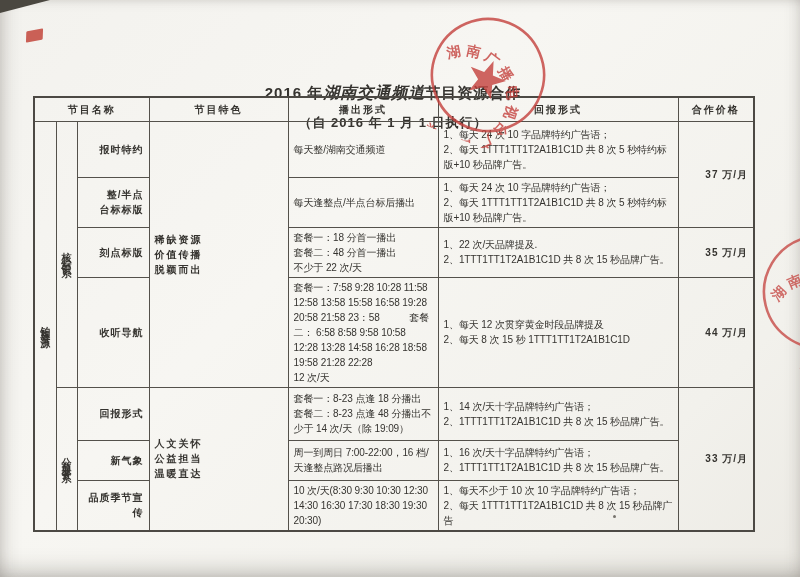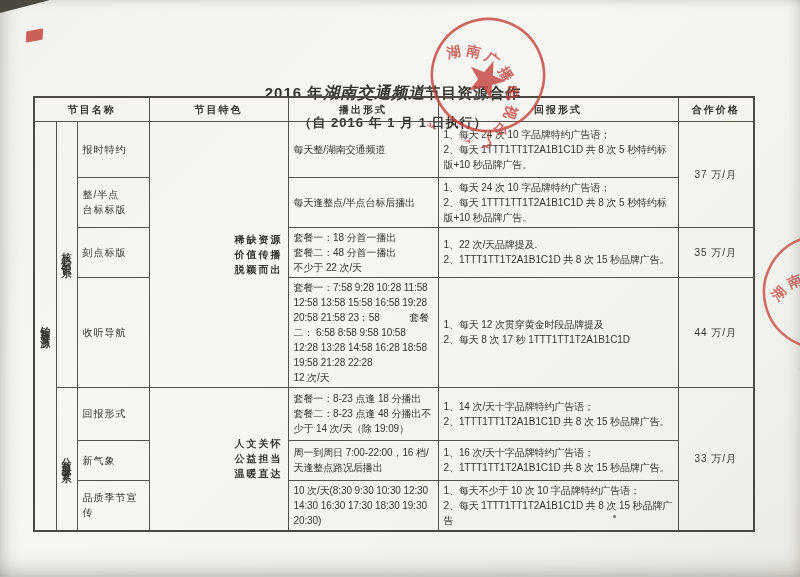--- a/index.html
+++ b/index.html
@@ -45,25 +45,25 @@
     overflow:hidden;
   }
   .rate-table{border:2px solid #4c4944;}
   .hdr{font-size:12px;font-weight:bold;text-align:center;letter-spacing:2px;padding:2px 1px;}
   .vtext{
     writing-mode:vertical-rl;text-orientation:upright;
     font-size:11.5px;font-weight:bold;letter-spacing:4px;
     text-align:center;padding:4px 0;
   }
   .vtop{vertical-align:top;padding-top:16px;}
-  .name-cell{text-align:left;font-size:11px;font-weight:normal;white-space:pre-line;letter-spacing:1px;}
-  .feature-cell{text-align:right;font-size:11.5px;font-weight:bold;white-space:pre-line;line-height:1.9;letter-spacing:2px;}
+  .name-cell{text-align:right;font-size:11px;font-weight:bold;white-space:pre-line;letter-spacing:1px;}
+  .feature-cell{text-align:left;font-size:11.5px;font-weight:bold;white-space:pre-line;line-height:1.9;letter-spacing:2px;}
   .bc-cell{white-space:pre-line;letter-spacing:-0.1px;}
   .rw-cell{white-space:pre-line;letter-spacing:-0.1px;}
-  .price-cell{text-align:center;font-size:11.5px;font-weight:normal;letter-spacing:1px;}
+  .price-cell{text-align:right;font-size:11.5px;font-weight:bold;letter-spacing:1px;}
 
   .seal{position:absolute;pointer-events:none;}
   .seal svg{display:block;}
 </style>
 </head>
 <body>
 
 <div class="page">
 
   <div class="corner-sliver"></div>
@@ -119,21 +119,21 @@
 不少于 22 次/天</td>
       <td class="rw-cell">1、22 次/天品牌提及.
 2、1TTT1TT1T2A1B1C1D 共 8 次 15 秒品牌广告。</td>
       <td class="price-cell">35 万/月</td>
     </tr>
     <tr style="height:98px">
       <td class="name-cell">收听导航</td>
       <td class="bc-cell">套餐一：7:58 9:28 10:28 11:58 12:58 13:58 15:58 16:58 19:28 20:58 21:58 23：58　　　套餐二： 6:58 8:58 9:58 10:58 12:28 13:28 14:58 16:28 18:58 19:58 21:28 22:28
 12 次/天</td>
       <td class="rw-cell">1、每天 12 次贯穿黄金时段品牌提及
-2、每天 8 次 17 秒 1TTT1TT1T2A1B1C1D</td>
+2、每天 8 次 15 秒 1TTT1TT1T2A1B1C1D</td>
       <td class="price-cell">44 万/月</td>
     </tr>
     <tr style="height:53px">
       <td rowspan="3" class="vtext">公益服务系</td>
       <td class="name-cell">回报形式</td>
       <td rowspan="3" class="feature-cell">人文关怀
 公益担当
 温暖直达</td>
       <td class="bc-cell">套餐一：8-23 点逢 18 分播出
 套餐二：8-23 点逢 48 分播出不少于 14 次/天（除 19:09）</td>

